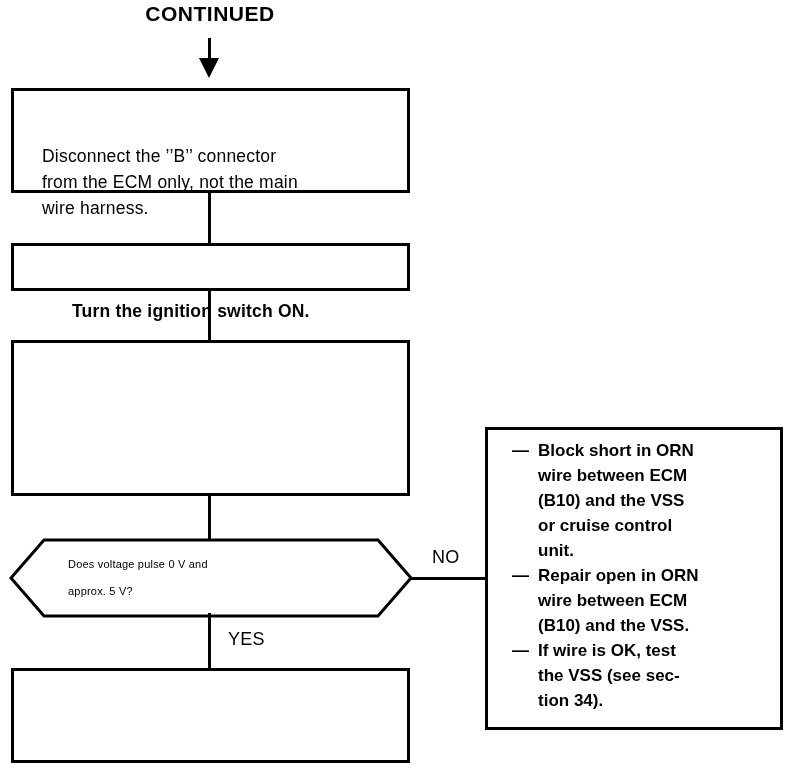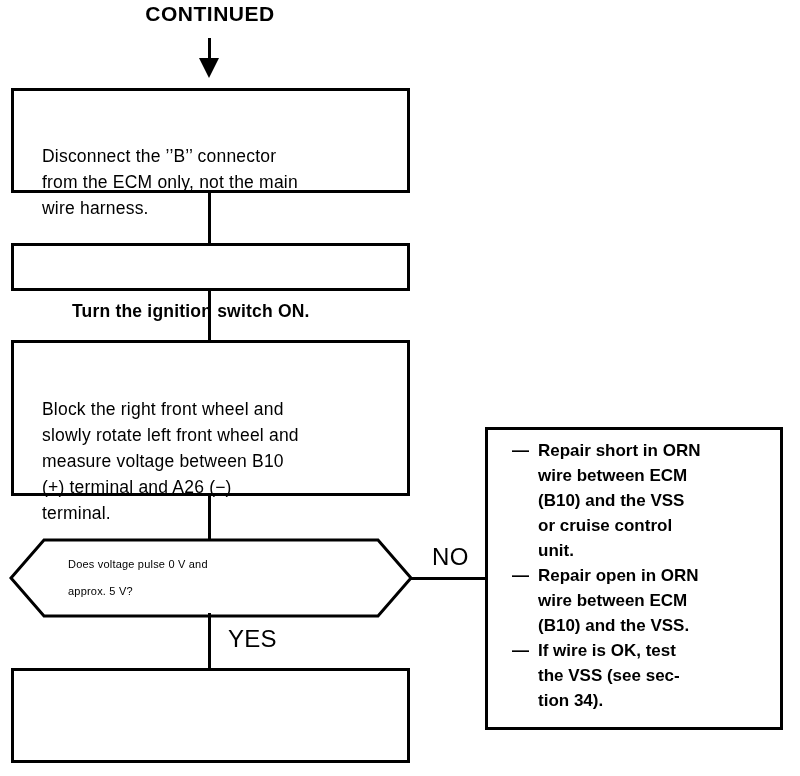--- a/index.html
+++ b/index.html
@@ -87,21 +87,21 @@
     position: absolute;
     font-size: 11px;
     line-height: 27px;
     white-space: pre-line;
     letter-spacing: 0.2px;
   }
 
   
   .branch-label {
     position: absolute;
-    font-size: 24px;
+    font-size: 18px;
     line-height: 22px;
     white-space: nowrap;
     letter-spacing: 0.3px;
   }
 
   
   .action-list {
     position: absolute;
     box-sizing: border-box;
     font-weight: bold;
@@ -140,25 +140,20 @@
 wire harness.</div>
 
   <div class="vline" style="left:208px; top:191px; height:54px;"></div>
 
   <div class="node-box" style="left:11px; top:243px; width:399px; height:48px;"></div>
   <div class="node-text" style="left:72px; top:254px; width:340px;font-weight:bold;">Turn the ignition switch ON.</div>
 
   <div class="vline" style="left:208px; top:289px; height:54px;"></div>
 
   <div class="node-box" style="left:11px; top:340px; width:399px; height:156px;"></div>
-  <div class="node-text" style="left:42px; top:352px; width:362px;">Block  the  right  front  wheel  and
-slowly rotate left front wheel and
-measure  voltage  between  B10
-(+)  terminal  and  A26  (−)
-terminal.</div>
 
   <div class="vline" style="left:208px; top:494px; height:48px;"></div>
 
   <div class="hex-wrap" style="left:9px; top:538px;">
     <svg width="404" height="80" viewBox="0 0 404 80">
       <polygon points="35,2 369,2 402,40 369,78 35,78 2,40" fill="#ffffff" stroke="#000000" stroke-width="3" stroke-linejoin="miter"></polygon>
     </svg>
   </div>
   <div class="hex-text" style="left:68px; top:551px; width:300px;">Does voltage pulse 0 V and
 approx. 5 V?</div>
@@ -169,21 +164,21 @@
   <div class="vline" style="left:208px; top:613px; height:57px;"></div>
   <div class="branch-label" style="left:228px; top:628px;">YES</div>
 
   <div class="node-box" style="left:11px; top:668px; width:399px; height:95px;"></div>
 
   <div class="node-box" style="left:485px; top:427px; width:298px; height:303px;"></div>
   <div class="action-list" style="left:512px; top:438px; width:250px;">
 
     <div class="action-item">
       <span class="action-dash">—</span>
-      <span class="action-body">Repair short in ORN
+      <span class="action-body">Block short in ORN
 wire between ECM
 (B10) and the VSS
 or cruise control
 unit.</span>
     </div>
 
     <div class="action-item">
       <span class="action-dash">—</span>
       <span class="action-body">Repair open in ORN
 wire between ECM

